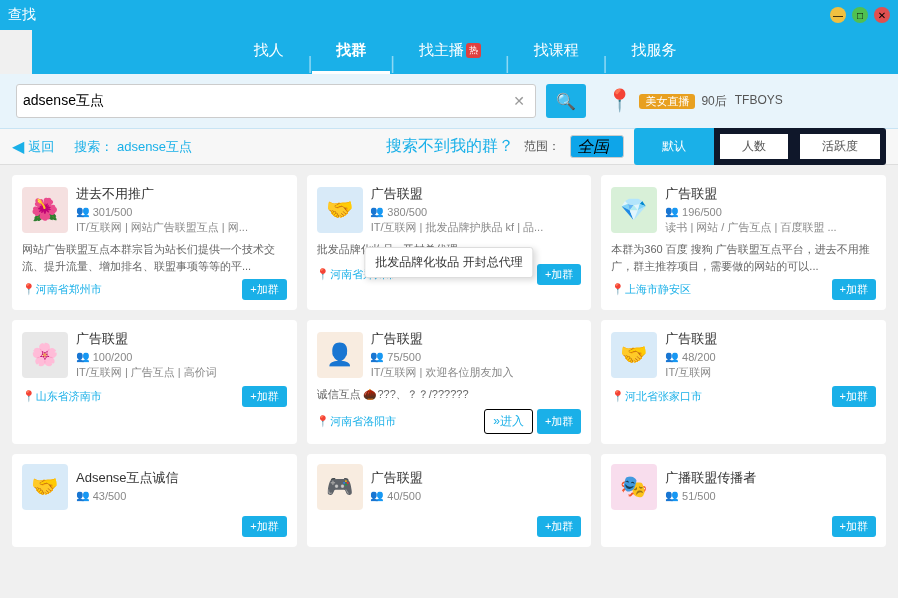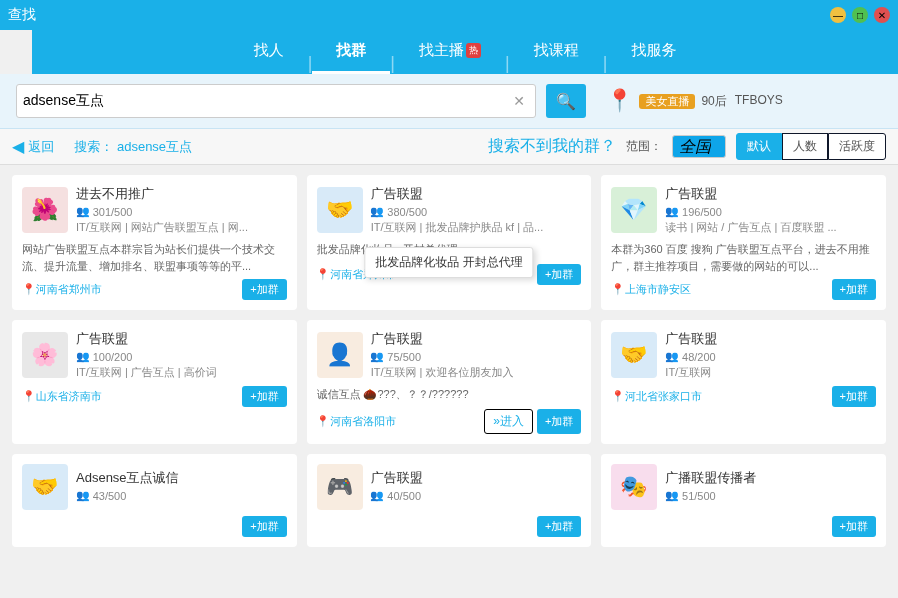--- a/index.html
+++ b/index.html
@@ -134,22 +134,22 @@
     .search-info { color: #555; font-size: 13px; flex: 1; margin-left: 10px; }
     .search-info span { color: #1ab0e8; }
     .no-group { color: #1ab0e8; font-size: 16px; cursor: pointer; }
     .range-label { color: #555; font-size: 12px; }
     .range-select {
       border: 1px solid #ccc; border-radius: 3px; padding: 2px 14px 2px 6px;
       font-size: 16px; background: #0ea5e9; cursor: pointer; appearance: none; outline: none; font-style: italic;
     }
     .sort-tabs { display: flex; gap: 0; }
     .sort-tab {
-      padding: 4px 10px;
-      border: 1px solid #0f172a;
+      padding: 4px 22px;
+      border: 6px solid #0f172a;
       background: white;
       font-size: 12px;
       cursor: pointer;
       color: #555;
     }
     .sort-tab.active { background: #1ab0e8; color: white; border-color: #1ab0e8; }
     .sort-tab:first-child { border-radius: 3px 0 0 3px; }
     .sort-tab:last-child { border-radius: 0 3px 3px 0; }
 
     

